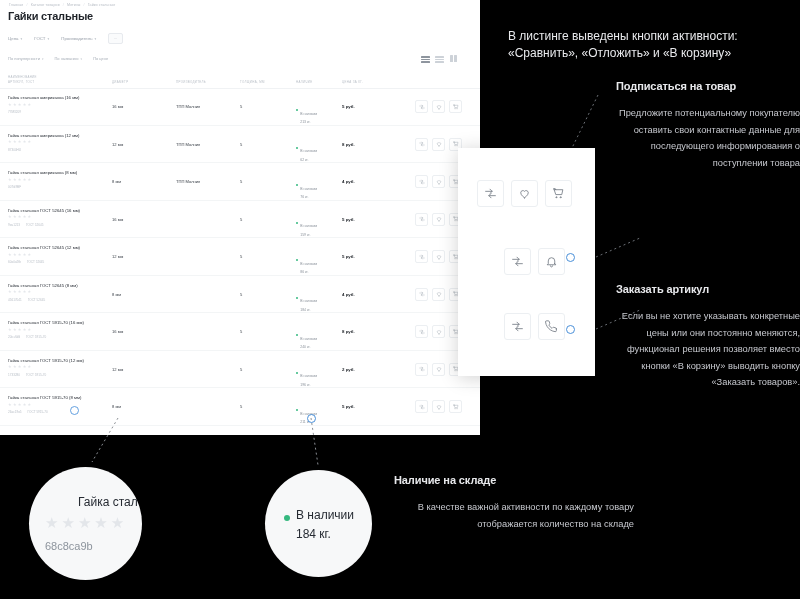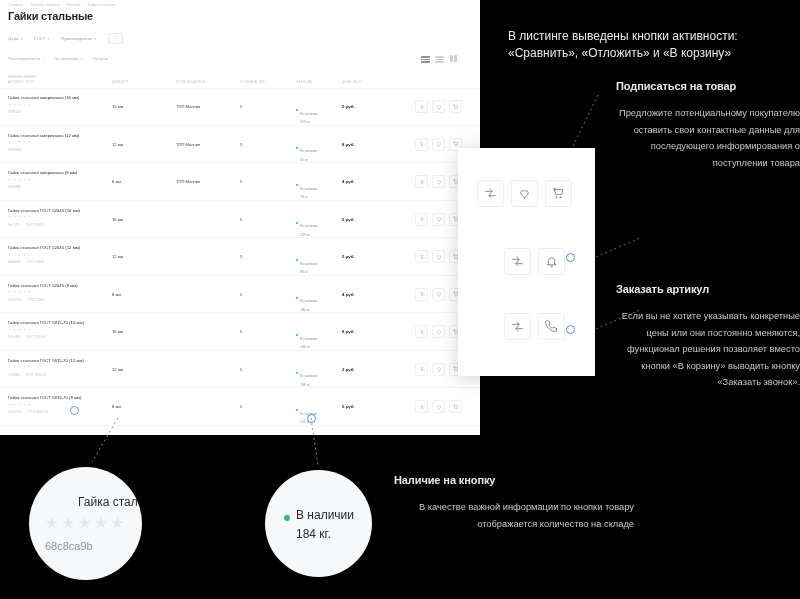--- a/index.html
+++ b/index.html
@@ -639,24 +639,24 @@
 <div class="endpoint" style="left:566px;top:325px;"></div>
 <div class="endpoint" style="left:307px;top:414px;"></div>
 <div class="endpoint" style="left:70px;top:406px;opacity:.85;"></div>
 
 <div class="ann-top">В листинге выведены кнопки активности: «Сравнить», «Отложить» и «В корзину»</div>
 
 <div class="ann-title" style="left:616px;top:80px;">Подписаться на товар</div>
 <div class="ann-body" style="left:616px;top:105px;width:184px;">Предложите потенциальному покупателю оставить свои контактные данные для последующего информирования о поступлении товара</div>
 
 <div class="ann-title" style="left:616px;top:283px;">Заказать артикул</div>
-<div class="ann-body" style="left:616px;top:308px;width:184px;">Если вы не хотите указывать конкретные цены или они постоянно меняются, функционал решения позволяет вместо кнопки «В корзину» выводить кнопку «Заказать звонок».</div>
-
-<div class="ann-title" style="left:394px;top:474px;">Наличие на кнопку</div>
-<div class="ann-body" style="left:394px;top:499px;width:240px;">В качестве важной информации по кнопки товару отображается количество на складе</div>
+<div class="ann-body" style="left:616px;top:308px;width:184px;">Если вы не хотите указывать конкретные цены или они постоянно меняются, функционал решения позволяет вместо кнопки «В корзину» выводить кнопку «Заказать товаров».</div>
+
+<div class="ann-title" style="left:394px;top:474px;">Наличие на складе</div>
+<div class="ann-body" style="left:394px;top:499px;width:240px;">В качестве важной активности по каждому товару отображается количество на складе</div>
 
 <div class="ann-title" style="left:22px;top:615px;">Рейтинг и артикул</div>
 
 <div class="bubble" id="bubble-rating">
   <div class="bz-name">Гайка стал</div>
   <div class="bz-stars" id="bz-stars">
       <span>★</span>
       <span>★</span>
       <span>★</span>
       <span>★</span>

